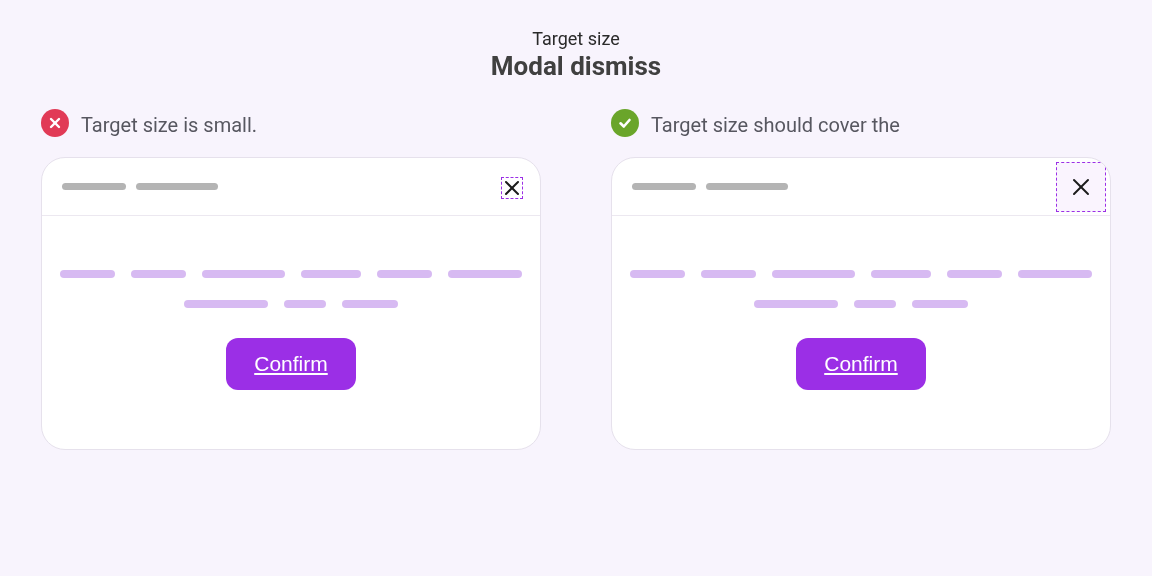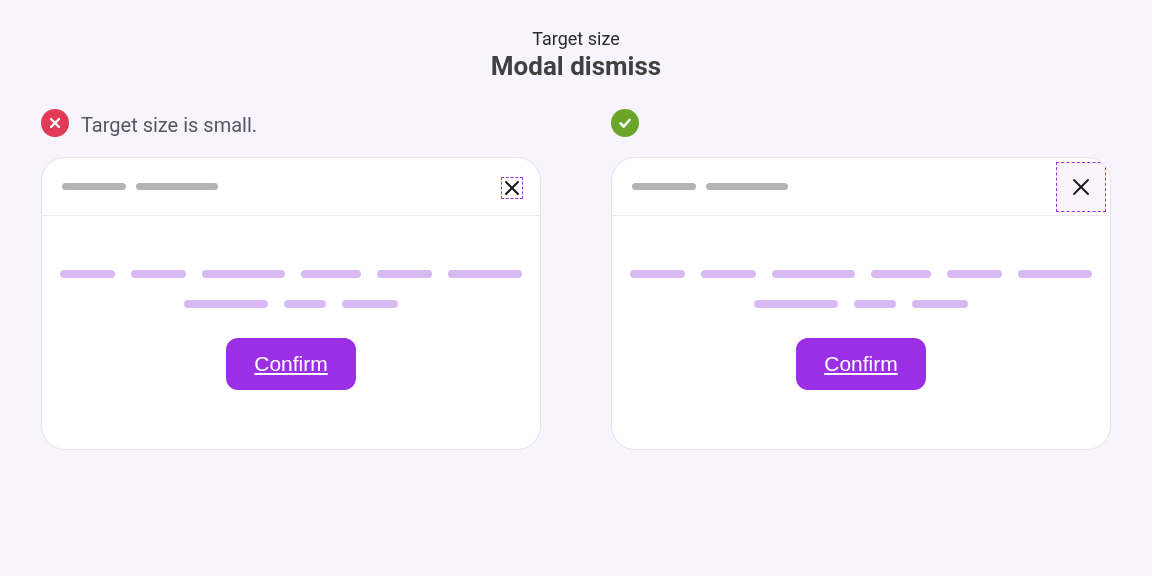--- a/index.html
+++ b/index.html
@@ -180,20 +180,21 @@
     </div>
   </div>
 
   <div class="example">
     <div class="caption">
       <span class="status-icon status-good">
         <svg viewBox="0 0 16 16" fill="none" stroke="#ffffff" stroke-width="2.6" stroke-linecap="round" stroke-linejoin="round">
           <polyline points="3.5,8.3 6.8,11.5 12.5,5"></polyline>
         </svg>
       </span>
+      <span class="caption-text">Target size should cover the</span>
     </div>
     <div class="modal">
       <div class="modal-header">
         <span class="ph ph-title1"></span>
         <span class="ph ph-title2"></span>
         <span class="close-target-large">
           <span class="close-x">
             <svg width="22" height="22" viewBox="0 0 22 22" fill="none" stroke="#1b1b1b" stroke-width="2" stroke-linecap="round">
               <line x1="4" y1="4" x2="18" y2="18"></line>
                 <line x1="18" y1="4" x2="4" y2="18"></line>

